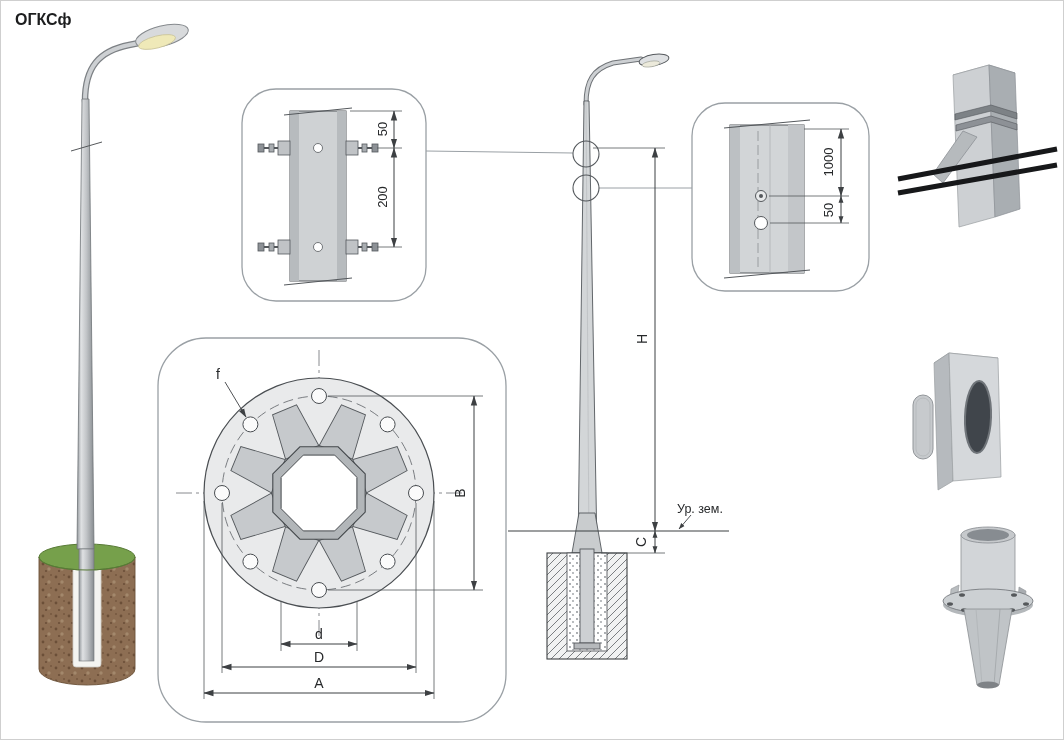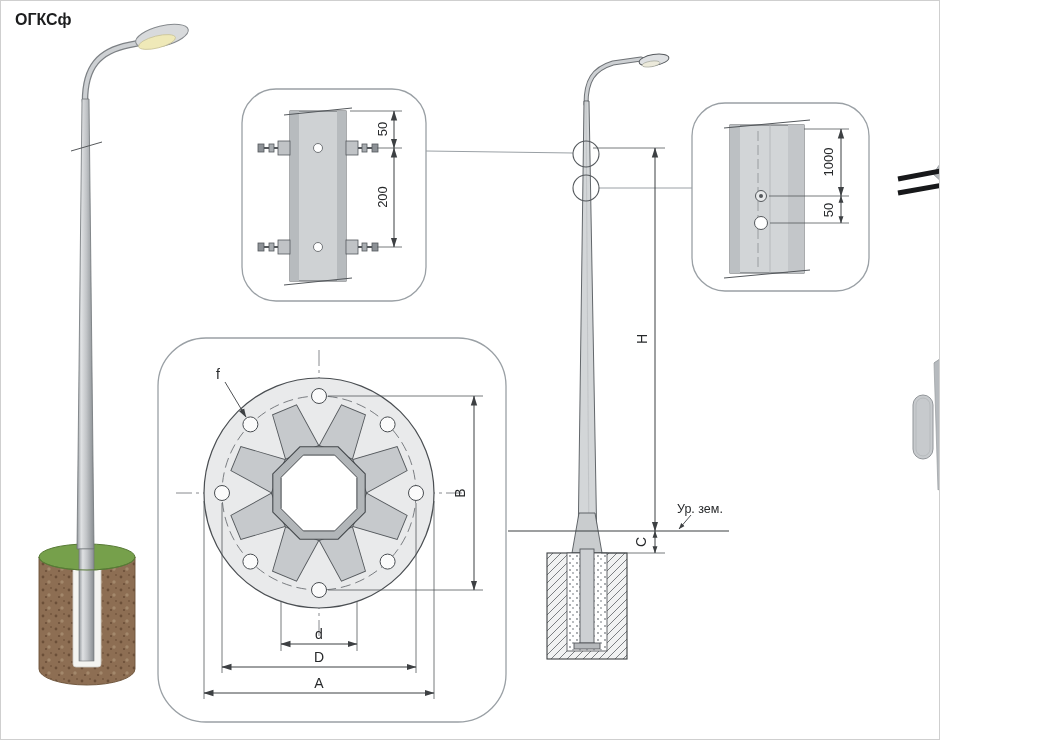--- a/index.html
+++ b/index.html
@@ -1,17 +1,17 @@
 <!DOCTYPE html>
 <html><head>
 <meta charset="utf-8">
 <style>
   html,body{margin:0;padding:0;background:#ffffff;}
   .canvas{
-    width:940px;height:740px;position:relative;background:#ffffff;
+    width:1064px;height:740px;position:relative;background:#ffffff;
     border:1px solid #cfcfcf;box-sizing:border-box;overflow:hidden;
     font-family:"Liberation Sans", sans-serif;
   }
   svg{display:block;}
   .dim-text{fill:#26282a;font-size:13px;}
   .dim-letter{fill:#26282a;font-size:14px;}
   .title-text{fill:#1c1d1e;font-size:16px;font-weight:600;}
   .ground-text{fill:#26282a;font-size:12.5px;}
 </style>
 </head>

